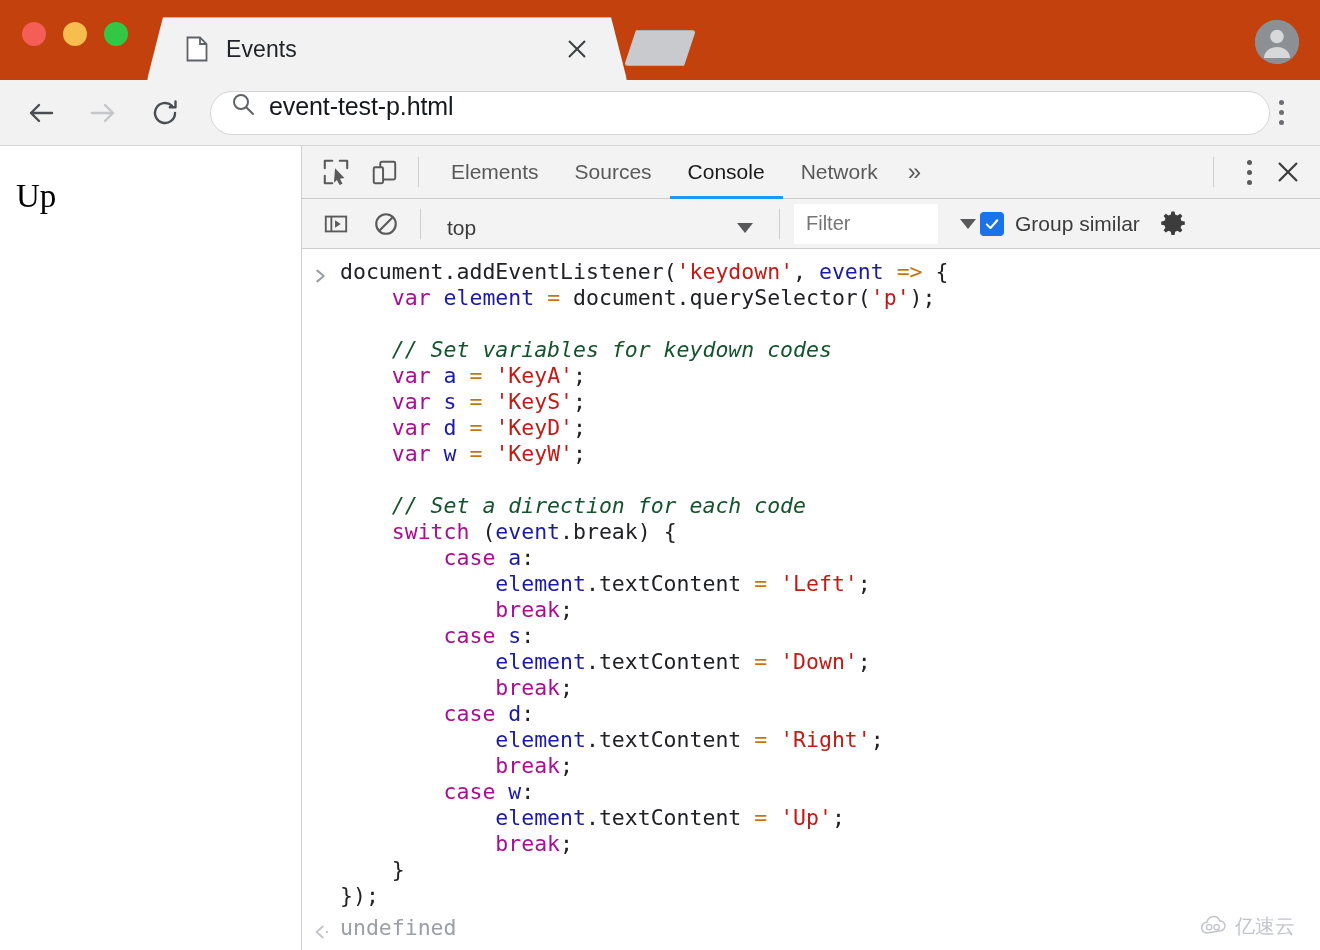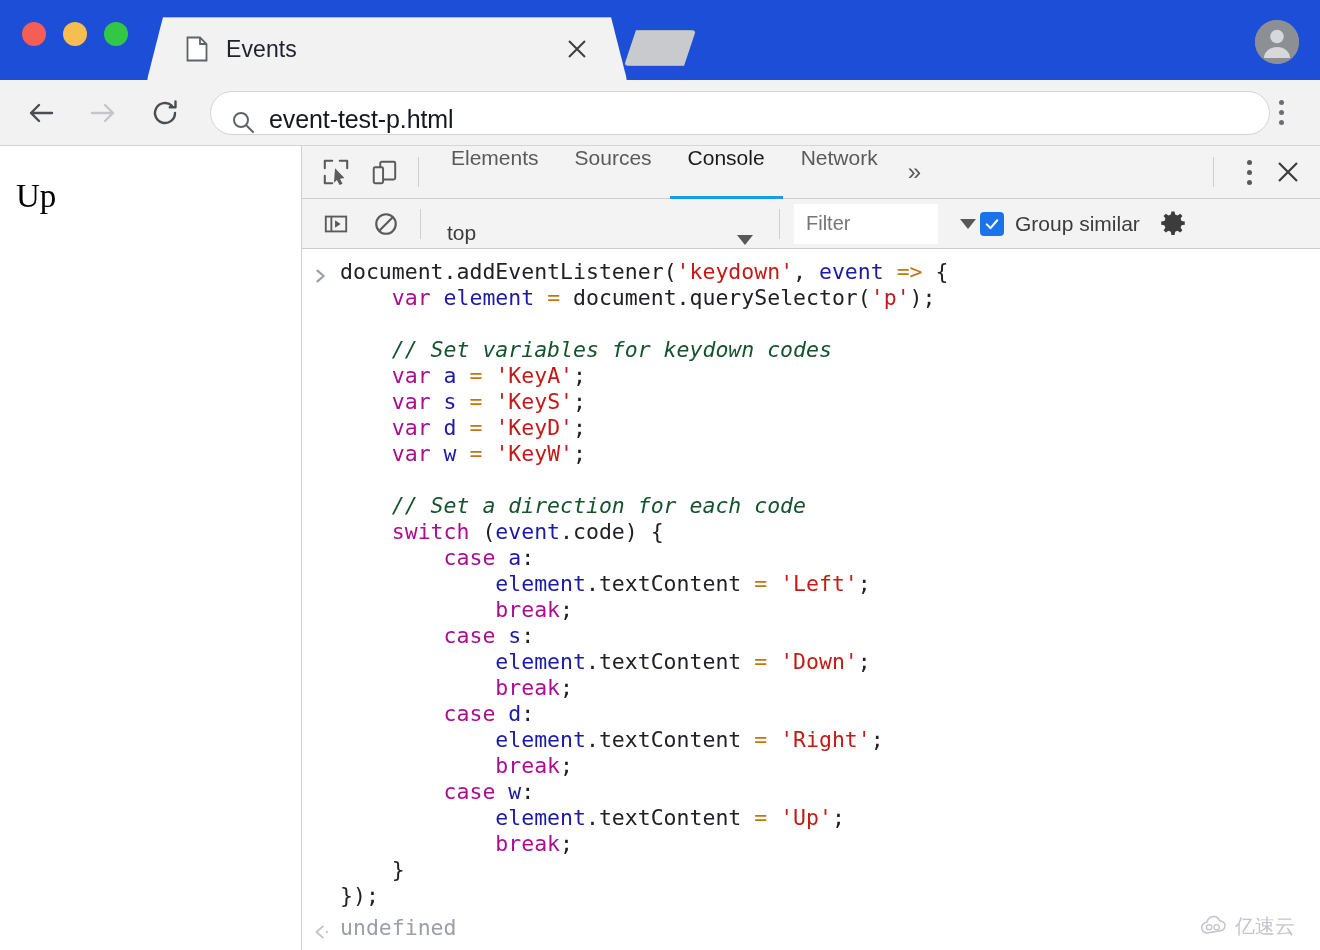--- a/index.html
+++ b/index.html
@@ -6,21 +6,21 @@
   html, body {
     width: 1320px; height: 950px;
     font-family: "Liberation Sans", sans-serif;
     background: #fff; overflow: hidden;
   }
 
   
   #browser { width: 1320px; height: 950px; position: relative; }
 
   .tabstrip {
-    height: 80px; background: #1d4ed8;
+    height: 80px; background: #c2410c;
     position: relative; display: flex; align-items: flex-end;
   }
   .traffic {
     position: absolute; left: 22px; top: 22px;
     display: flex; gap: 17px; align-items: center;
   }
   .dot { width: 24px; height: 24px; border-radius: 50%; }
   .dot.red { background: #f45e57; }
   .dot.yellow { background: #f7bd4f; }
   .dot.green { background: #32c846; }
@@ -65,21 +65,21 @@
     width: 46px; height: 46px; margin-left: 16px;
     display: flex; align-items: center; justify-content: center;
     cursor: pointer; flex: none;
   }
   .navbtn.back { margin-left: 18px; }
   .navbtn.fwd { margin-left: 16px; }
   .navbtn.reload { margin-left: 16px; }
   .omnibox {
     margin-left: 22px; width: 1060px; height: 44px;
     background: #fff; border: 1px solid #d4d5d7; border-radius: 26px;
-    display: flex; align-items: flex-end; padding: 0 20px;
+    display: flex; align-items: flex-start; padding: 0 20px;
   }
   .omni-search { width: 24px; height: 24px; margin-right: 14px; flex: none; }
   .omni-text { font-size: 25px; color: #15181c; letter-spacing: -.1px; }
   .kebab {
     position: absolute; right: 24px; top: 50%; transform: translateY(-50%);
     width: 30px; height: 34px; display: flex; flex-direction: column;
     align-items: center; justify-content: center; gap: 5px; cursor: pointer;
   }
   .kebab i { width: 5px; height: 5px; border-radius: 50%; background: #6b6e73; display: block; }
 
@@ -102,41 +102,41 @@
   .dt-tabbar {
     height: 53px; background: #f3f3f3; display: flex; align-items: center;
     border-bottom: 1px solid #cdcdcd; position: relative; flex: none;
   }
   .dt-iconbtn {
     width: 40px; height: 40px; margin-left: 14px;
     display: flex; align-items: center; justify-content: center; cursor: pointer; flex: none;
   }
   .vsep { width: 1px; height: 30px; background: #cfcfcf; margin: 0 14px; flex: none; }
   .dt-tab {
-    height: 53px; padding: 0 18px; display: flex; align-items: flex-start;
+    height: 53px; padding: 0 18px; display: flex; align-items: center;
     font-size: 21px; color: #5a5a5a; cursor: pointer; position: relative; flex: none;
   }
   .dt-tab.active { color: #1a1a1a; }
   .dt-tab.active::after {
     content: ""; position: absolute; left: 0; right: 0; bottom: 0;
     height: 3px; background: #1a9af5;
   }
   .dt-more { font-size: 24px; color: #5a5a5a; padding: 0 12px; cursor: pointer; flex: none; }
   .dt-right { position: absolute; right: 14px; display: flex; align-items: center; gap: 6px; }
   .dt-kebab { width: 30px; height: 34px; display: flex; flex-direction: column;
     align-items: center; justify-content: center; gap: 5px; cursor: pointer; }
   .dt-kebab i { width: 5px; height: 5px; border-radius: 50%; background: #5a5a5a; display: block; }
   .dt-close { width: 36px; height: 36px; display: flex; align-items: center; justify-content: center; cursor: pointer; }
 
   .dt-filterbar {
     height: 50px; background: #f3f3f3; display: flex; align-items: center;
     border-bottom: 1px solid #cdcdcd; flex: none; position: relative;
   }
   .ctx-select {
-    display: flex; align-items: flex-end; width: 330px; height: 34px;
+    display: flex; align-items: center; width: 330px; height: 34px;
     padding: 0 12px; cursor: pointer; margin-top: 8px;
   }
   .ctx-label { font-size: 21px; color: #3c3c3c; flex: 1; }
   .caret { width: 0; height: 0; border-left: 8px solid transparent;
            border-right: 8px solid transparent; border-top: 10px solid #58585a; }
   .filter-input {
     width: 144px; height: 40px; background: #fff; border: none;
     font-size: 20px; color: #9a9a9a; font-family: "Liberation Sans", sans-serif;
     padding: 0 12px; outline: none;
   }
@@ -375,21 +375,21 @@
           <div class="code-block" id="code-block"><span><span class="t-plain">document</span><span class="t-plain">.</span><span class="t-plain">addEventListener</span><span class="t-plain">(</span><span class="t-str">'keydown'</span><span class="t-plain">, </span><span class="t-var">event</span><span class="t-plain"> </span><span class="t-op">=&gt;</span><span class="t-plain"> {</span></span>
 <span><span class="t-plain">    </span><span class="t-kw">var</span><span class="t-plain"> </span><span class="t-var">element</span><span class="t-plain"> </span><span class="t-op">=</span><span class="t-plain"> document.querySelector(</span><span class="t-str">'p'</span><span class="t-plain">);</span></span>
 <span><span class="t-plain"></span></span>
 <span><span class="t-plain">    </span><span class="t-com">// Set variables for keydown codes</span></span>
 <span><span class="t-plain">    </span><span class="t-kw">var</span><span class="t-plain"> </span><span class="t-var">a</span><span class="t-plain"> </span><span class="t-op">=</span><span class="t-plain"> </span><span class="t-str">'KeyA'</span><span class="t-plain">;</span></span>
 <span><span class="t-plain">    </span><span class="t-kw">var</span><span class="t-plain"> </span><span class="t-var">s</span><span class="t-plain"> </span><span class="t-op">=</span><span class="t-plain"> </span><span class="t-str">'KeyS'</span><span class="t-plain">;</span></span>
 <span><span class="t-plain">    </span><span class="t-kw">var</span><span class="t-plain"> </span><span class="t-var">d</span><span class="t-plain"> </span><span class="t-op">=</span><span class="t-plain"> </span><span class="t-str">'KeyD'</span><span class="t-plain">;</span></span>
 <span><span class="t-plain">    </span><span class="t-kw">var</span><span class="t-plain"> </span><span class="t-var">w</span><span class="t-plain"> </span><span class="t-op">=</span><span class="t-plain"> </span><span class="t-str">'KeyW'</span><span class="t-plain">;</span></span>
 <span><span class="t-plain"></span></span>
 <span><span class="t-plain">    </span><span class="t-com">// Set a direction for each code</span></span>
-<span><span class="t-plain">    </span><span class="t-kw">switch</span><span class="t-plain"> (</span><span class="t-var">event</span><span class="t-plain">.code) {</span></span>
+<span><span class="t-plain">    </span><span class="t-kw">switch</span><span class="t-plain"> (</span><span class="t-var">event</span><span class="t-plain">.break) {</span></span>
 <span><span class="t-plain">        </span><span class="t-kw">case</span><span class="t-plain"> </span><span class="t-var">a</span><span class="t-plain">:</span></span>
 <span><span class="t-plain">            </span><span class="t-var">element</span><span class="t-plain">.textContent </span><span class="t-op">=</span><span class="t-plain"> </span><span class="t-str">'Left'</span><span class="t-plain">;</span></span>
 <span><span class="t-plain">            </span><span class="t-kw">break</span><span class="t-plain">;</span></span>
 <span><span class="t-plain">        </span><span class="t-kw">case</span><span class="t-plain"> </span><span class="t-var">s</span><span class="t-plain">:</span></span>
 <span><span class="t-plain">            </span><span class="t-var">element</span><span class="t-plain">.textContent </span><span class="t-op">=</span><span class="t-plain"> </span><span class="t-str">'Down'</span><span class="t-plain">;</span></span>
 <span><span class="t-plain">            </span><span class="t-kw">break</span><span class="t-plain">;</span></span>
 <span><span class="t-plain">        </span><span class="t-kw">case</span><span class="t-plain"> </span><span class="t-var">d</span><span class="t-plain">:</span></span>
 <span><span class="t-plain">            </span><span class="t-var">element</span><span class="t-plain">.textContent </span><span class="t-op">=</span><span class="t-plain"> </span><span class="t-str">'Right'</span><span class="t-plain">;</span></span>
 <span><span class="t-plain">            </span><span class="t-kw">break</span><span class="t-plain">;</span></span>
 <span><span class="t-plain">        </span><span class="t-kw">case</span><span class="t-plain"> </span><span class="t-var">w</span><span class="t-plain">:</span></span>

